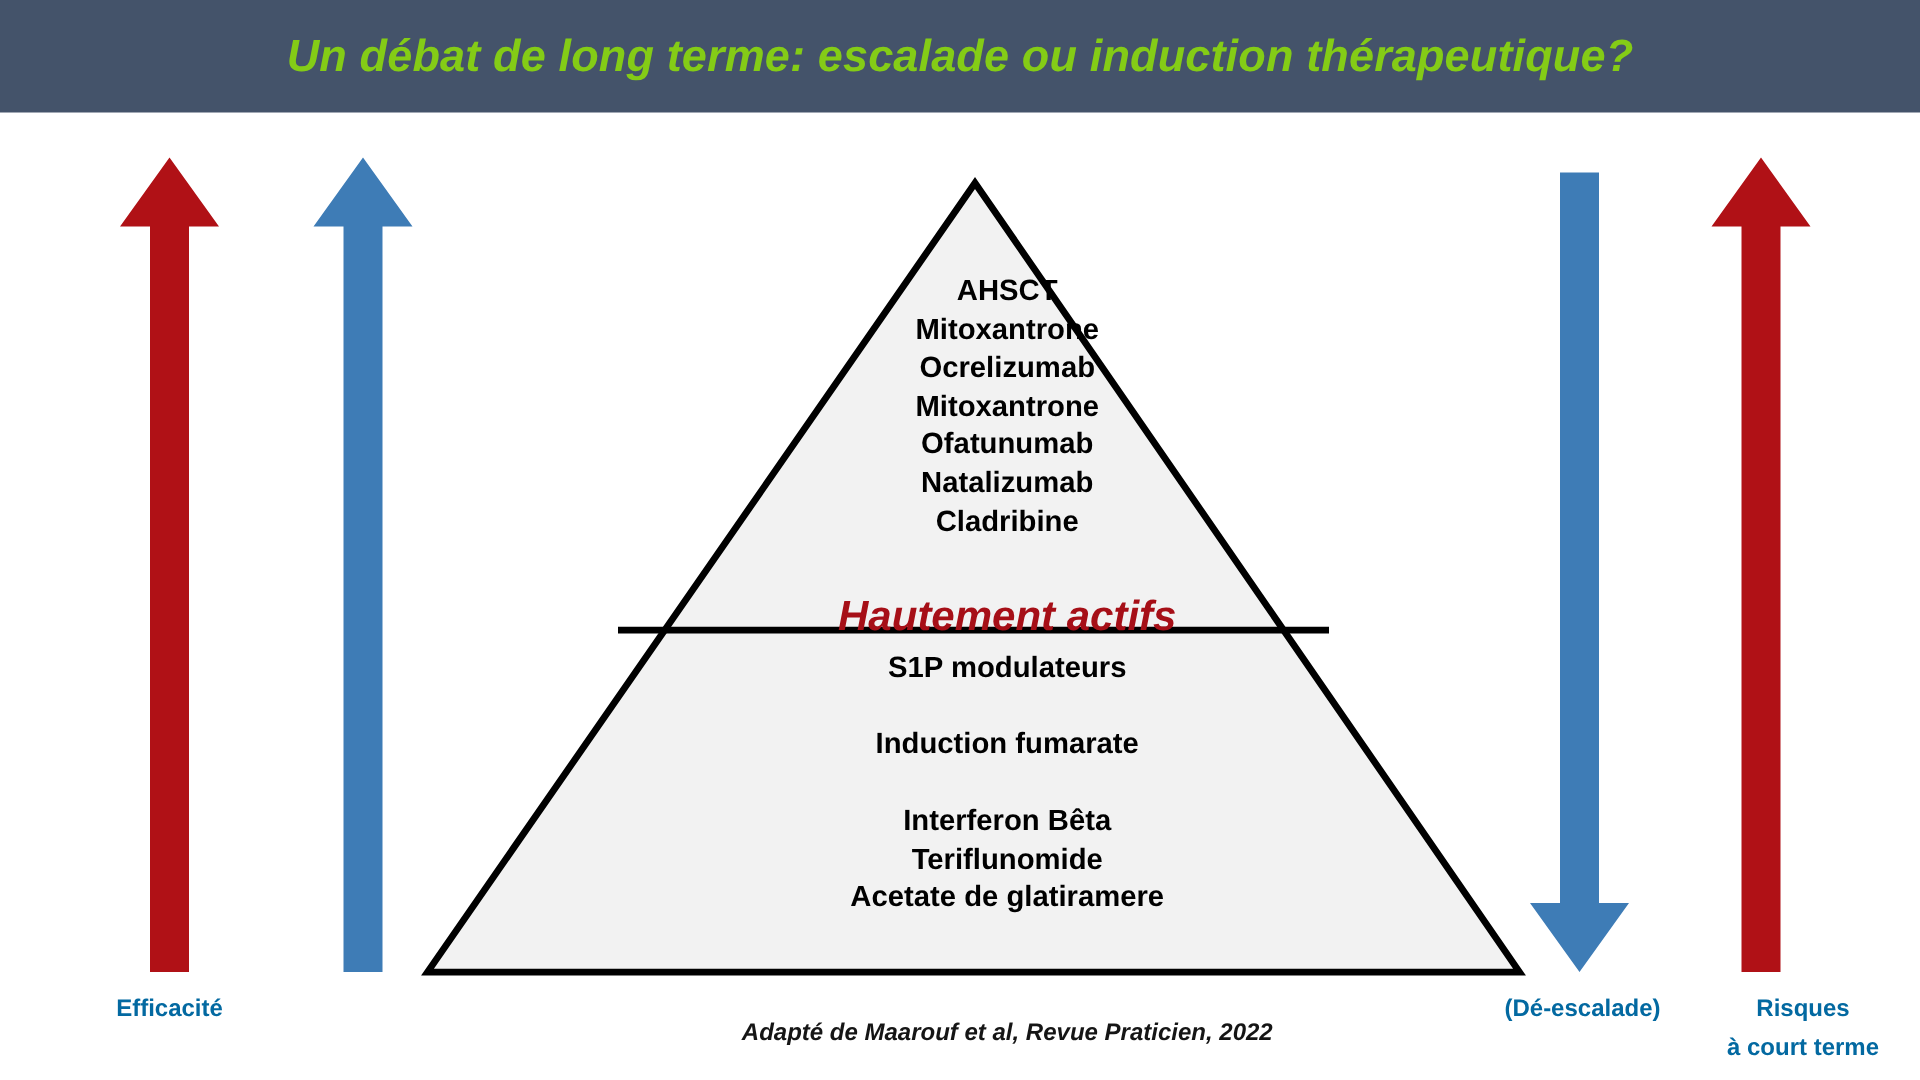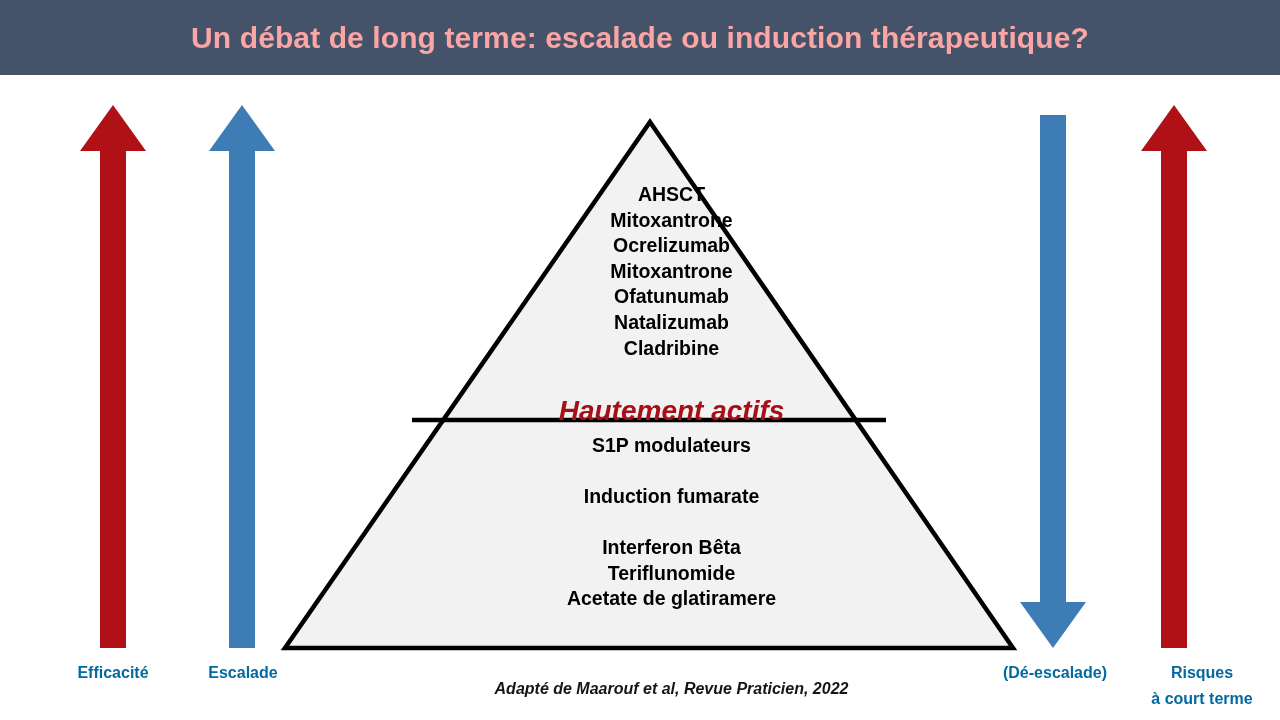--- a/index.html
+++ b/index.html
@@ -21,26 +21,27 @@
     left: 0;
     top: 0;
     width: 1280px;
     height: 75px;
     background: #44536A;
     display: flex;
     align-items: center;
     justify-content: center;
   }
   #slide-title {
-    color: #fca5a5;
+    color: #84cc16;
     font-size: 30px;
     font-weight: bold;
     letter-spacing: 0.1px;
     text-align: center;
     white-space: nowrap;
+    font-style: italic;
   }
 
   
   #slide-canvas {
     position: absolute;
     left: 0;
     top: 75px;
     width: 1280px;
     height: 645px;
     padding-left: 21px;
@@ -185,23 +186,20 @@
     <div>Acetate de glatiramere</div>
   </div>
 
 
   <div id="source-citation">Adapté de Maarouf et al, Revue Praticien, 2022</div>
 
   <div class="arrow-caption" id="caption-efficacite">
     <div>Efficacité</div>
   </div>
 
-  <div class="arrow-caption" id="caption-escalade">
-    <div>Escalade</div>
-  </div>
 
   <div class="arrow-caption" id="caption-induction">
     <div>(Dé-escalade)</div>
   </div>
 
   <div class="arrow-caption" id="caption-risques">
     <div>Risques</div>
     <div>à court terme</div>
   </div>
 

